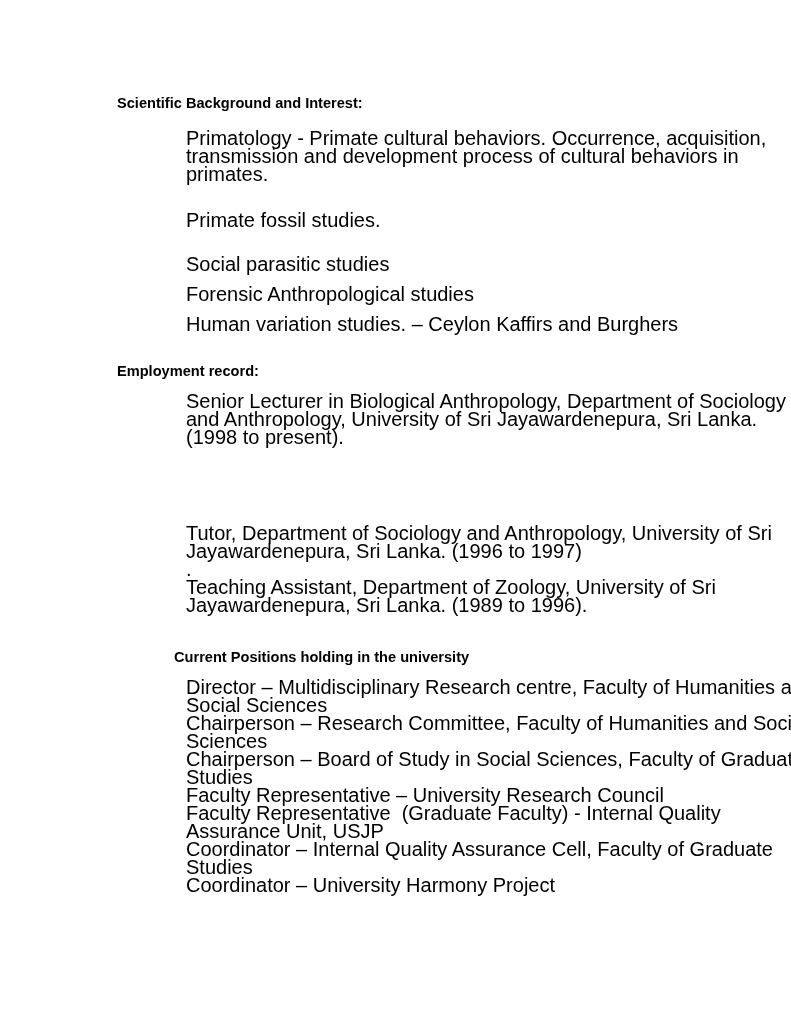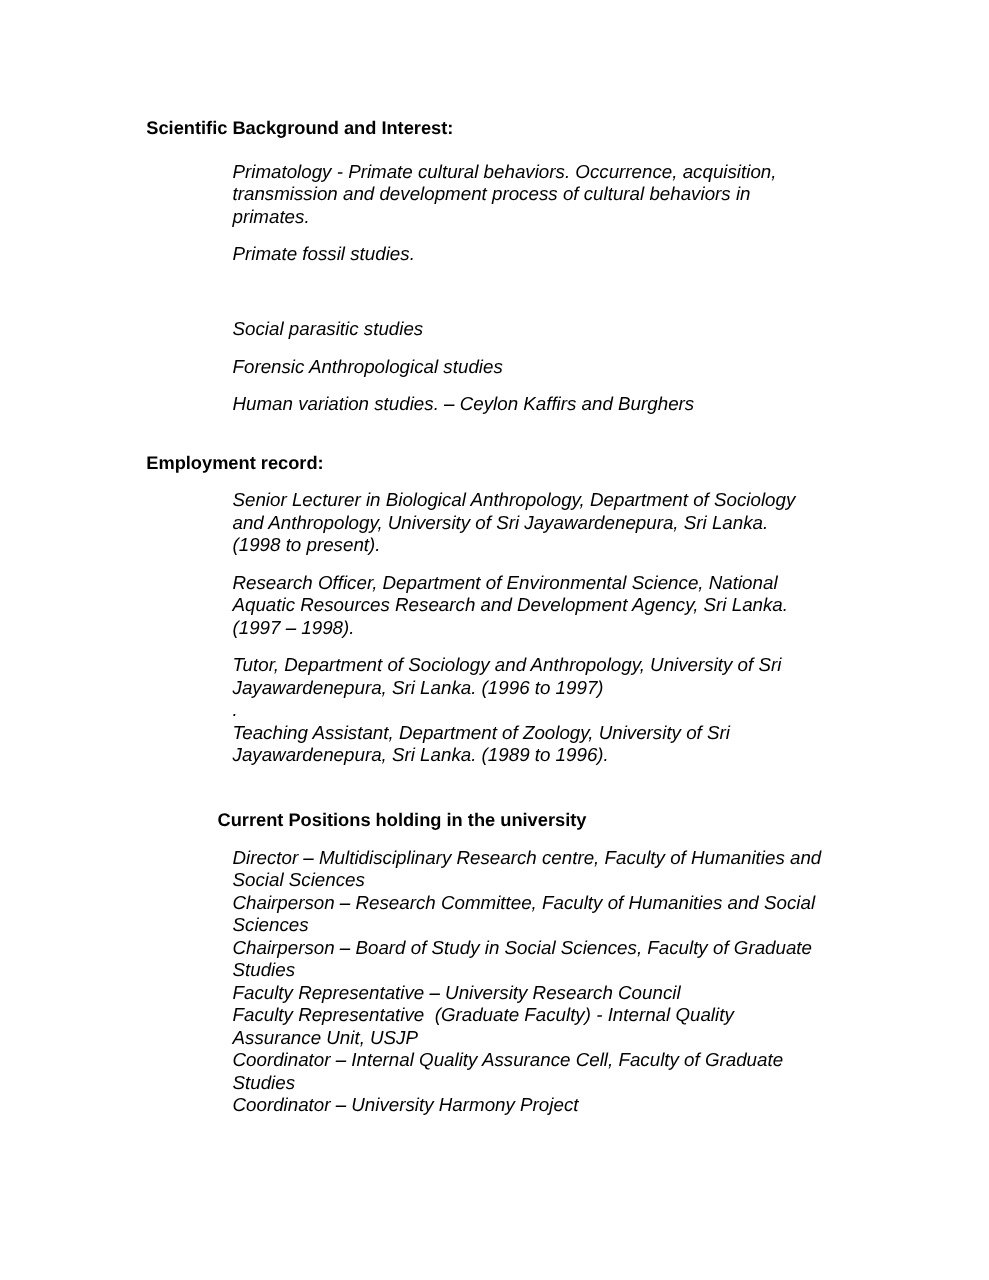--- a/index.html
+++ b/index.html
@@ -1,41 +1,38 @@
 <!DOCTYPE html>
 <html><head>
   <meta charset="utf-8">
   <style>
     html, body { margin: 0; padding: 0; background: #ffffff; }
     body { width: 791px; height: 1024px; position: relative; overflow: hidden;
            font-family: "Liberation Sans", sans-serif; color: #000; }
     .page { position: absolute; left: 0; top: 0; width: 791px; height: 1024px; border-radius: 11px; }
     .h { position: absolute; font-weight: bold; font-size: 14.6px; line-height: 18px; white-space: nowrap; }
-    .p { position: absolute; left: 186px; font-size: 15px; line-height: 18px; white-space: pre; font-style: italic; }
+    .p { position: absolute; left: 186px; font-size: 20px; line-height: 18px; white-space: pre; }
   </style>
 </head>
 <body>
 
 <div class="page">
   <div class="h" style="left:117px; top:94px;">Scientific Background and Interest:</div>
   <div class="p" style="top:129px;">Primatology - Primate cultural behaviors. Occurrence, acquisition,
 transmission and development process of cultural behaviors in
 primates.</div>
-  <div class="p" style="top:195px;">Primate fossil studies.</div>
+  <div class="p" style="top:211px;">Primate fossil studies.</div>
   <div class="p" style="top:255px;">Social parasitic studies</div>
   <div class="p" style="top:315px;">Human variation studies. – Ceylon Kaffirs and Burghers</div>
   <div class="p" style="top:285px;">Forensic Anthropological studies</div>
 
   <div class="h" style="left:117px; top:362px;text-align:right;">Employment record:</div>
   <div class="p" style="top:392px;">Senior Lecturer in Biological Anthropology, Department of Sociology
 and Anthropology, University of Sri Jayawardenepura, Sri Lanka.
 (1998 to present).</div>
-  <div class="p" style="top:458px;">Research Officer, Department of Environmental Science, National
-Aquatic Resources Research and Development Agency, Sri Lanka.
-(1997 – 1998).</div>
   <div class="p" style="top:524px;">Tutor, Department of Sociology and Anthropology, University of Sri
 Jayawardenepura, Sri Lanka. (1996 to 1997)
 .
 Teaching Assistant, Department of Zoology, University of Sri
 Jayawardenepura, Sri Lanka. (1989 to 1996).</div>
 
   <div class="h" style="left:174px; top:648px;">Current Positions holding in the university</div>
   <div class="p" style="top:678px;">Director – Multidisciplinary Research centre, Faculty of Humanities and
 Social Sciences
 Chairperson – Research Committee, Faculty of Humanities and Social

